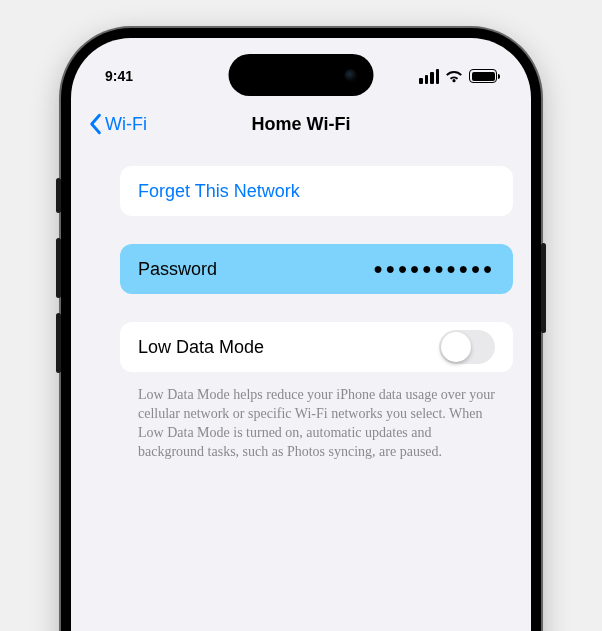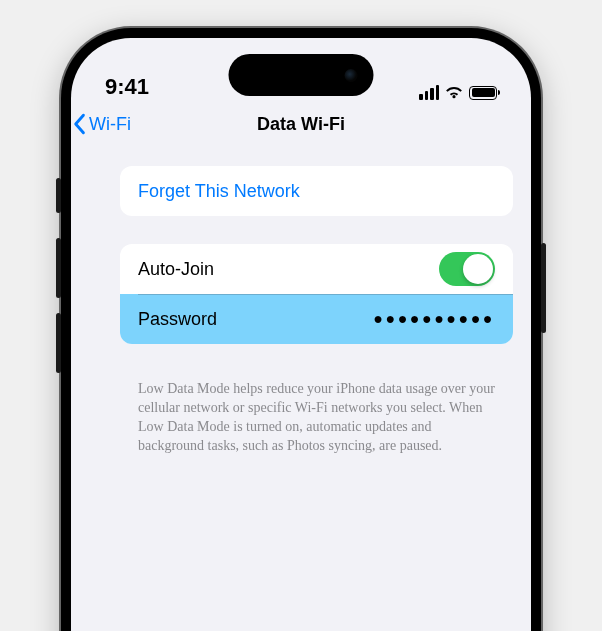--- a/index.html
+++ b/index.html
@@ -49,42 +49,42 @@
       justify-content: flex-end;
       padding-right: 16px;
     }
     .island-cam { width: 13px; height: 13px; border-radius: 50%; background: radial-gradient(circle at 40% 40%, #1a2a3a 0%, #050505 60%); }
 
     
     .status-bar {
       height: 62px;
       display: flex;
       justify-content: space-between;
-      align-items: flex-end;
+      align-items: center;
       padding: 14px 34px 0;
-      font-size: 22px;
+      font-size: 14px;
       font-weight: 600;
       color: #000;
     }
     .status-right { display: flex; align-items: center; gap: 6px; }
     .bars { display: flex; align-items: flex-end; gap: 2px; }
     .bars span { width: 3.5px; background: #000; border-radius: 1px; }
     .bars span:nth-child(1){height:6px}.bars span:nth-child(2){height:9px}.bars span:nth-child(3){height:12px}.bars span:nth-child(4){height:15px}
     .wifi-ic svg { display:block; }
     .batt { width: 28px; height: 14px; border: 1.5px solid #000; border-radius: 4px; position: relative; }
     .batt::after { content:""; position:absolute; right:-4px; top:3.5px; width:2.5px; height:5px; background:#000; border-radius:0 2px 2px 0; }
     .batt-fill { position:absolute; inset:1.5px; background:#000; border-radius:2px; }
 
     
     .nav {
       height: 48px;
       display: flex;
       align-items: center;
       position: relative;
-      padding: 0 0;
+      padding: 0 16px;
     }
     .back { display:flex; align-items:center; color:#007aff; font-size:18px; gap:2px; cursor:pointer;}
     .back svg { width: 16px; height: 22px; }
     .title {
       position: absolute;
       left: 50%;
       transform: translateX(-50%);
       font-size: 18px;
       font-weight: 600;
       color: #000;
@@ -170,42 +170,44 @@
       </div>
     </div>
 
     <div class="nav">
       <div class="back">
         <svg viewBox="0 0 12 20">
             <path fill="none" stroke="#007aff" stroke-width="2.6" stroke-linecap="round" stroke-linejoin="round" d="M10 2 3 10l7 8"></path>
           </svg>
         <span>Wi-Fi</span>
       </div>
-      <div class="title">Data Wi-Fi</div>
+      <div class="title">Home Wi-Fi</div>
     </div>
 
     <div class="content">
 
       <div class="group">
         <div class="row link">
           <span>Forget This Network</span>
         </div>
       </div>
 
       <div class="group">
-        <div class="row">
-          <span>Auto-Join</span>
-          <div class="toggle on">
-              <div class="knob"></div>
-            </div>
-        </div>
         <div class="row highlight">
           <span>Password</span>
           <span class="dots">●●●●●●●●●●</span>
         </div>
       </div>
 
+      <div class="group" style="margin-bottom:6px">
+        <div class="row">
+          <span>Low Data Mode</span>
+          <div class="toggle off">
+              <div class="knob"></div>
+            </div>
+        </div>
+      </div>
       <div class="footer">Low Data Mode helps reduce your iPhone data usage over your cellular network or specific Wi-Fi networks you select. When Low Data Mode is turned on, automatic updates and background tasks, such as Photos syncing, are paused.</div>
 
     </div>
 
   </div>
 </div>
 
 </body></html>

